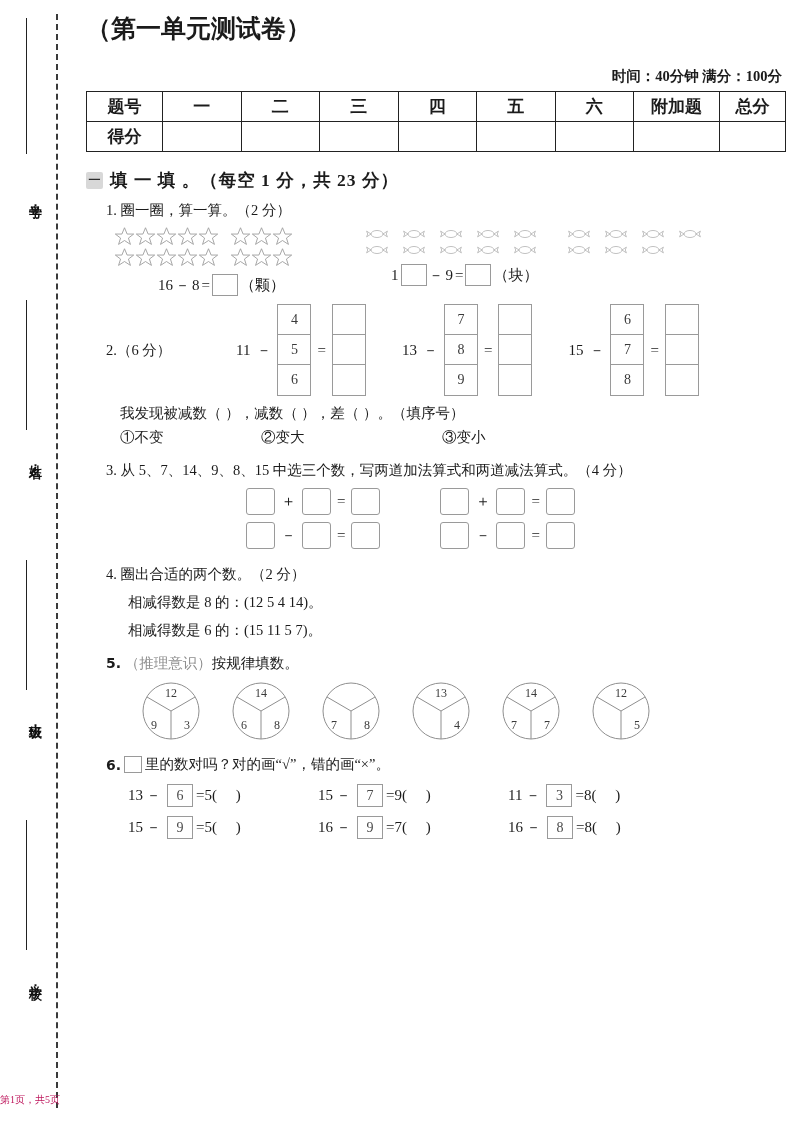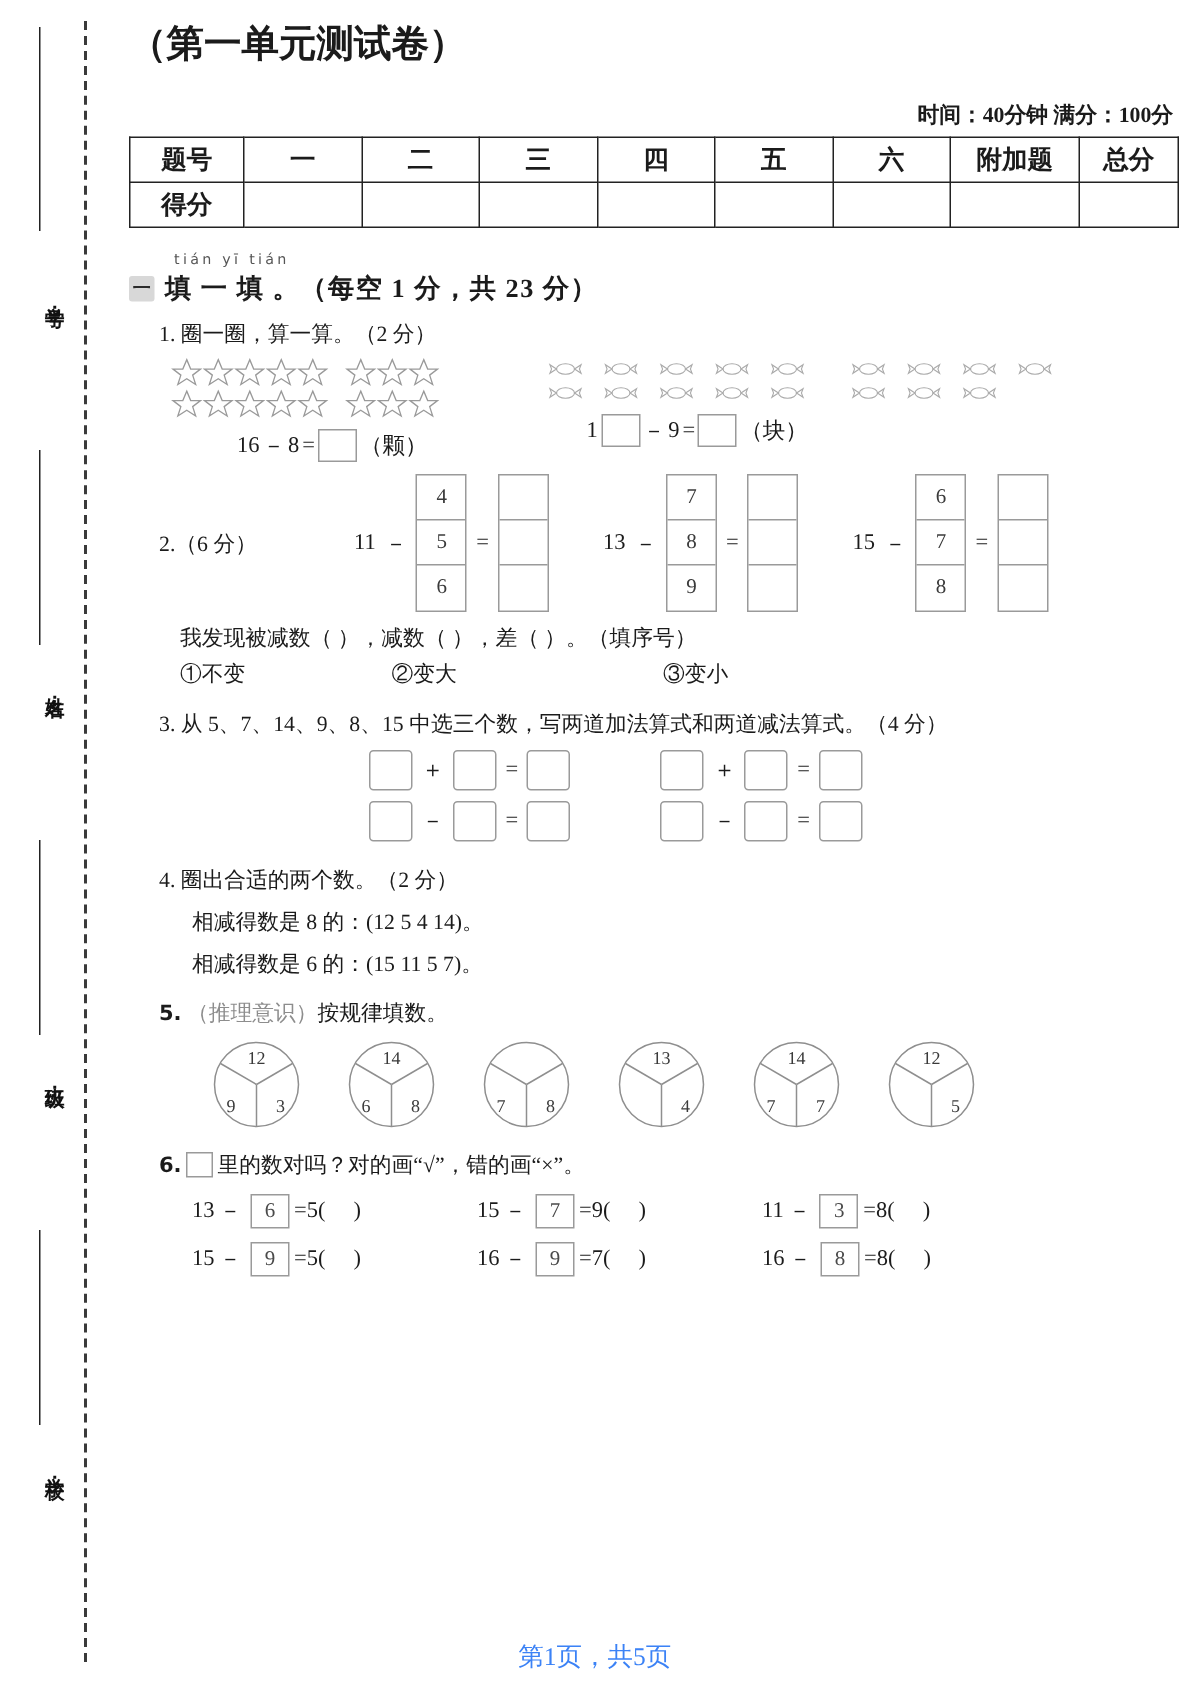--- a/index.html
+++ b/index.html
@@ -135,22 +135,22 @@
     color:#4a4a4a; margin:0 3px;
   }
 
   
   .wm {
     position:absolute; left:0; right:0; top:1070px; text-align:center;
     font-size:13px; color:#6f6f6f;
     font-family:"DejaVu Sans","Liberation Sans",sans-serif;
   }
   .pagenum {
-    position:absolute; left:0; right:0; top:1093px; text-align:center;
-    font-size:17px; color:#3b82f6;
+    position:absolute; left:0; right:0; top:1093px; 
+    font-size:10px; color:#be185d;
   }
 </style>
 </head>
 <body>
 
 <div class="page">
 
   <div class="margin-col">
     <div class="dashed-line"></div>
     <div class="m-rule" style="top:18px;height:136px;"></div>
@@ -189,21 +189,20 @@
         <td></td>
         <td></td>
         <td></td>
         <td></td>
         <td></td>
       </tr>
     </tbody>
       </table>
 
     <div class="sec-wrap">
-      <div class="pinyin">tián yī tián</div>
       <div class="sec-head">
         <span class="sec-num">一</span>
         <span class="sec-title">填 一 填 。（每空 1 分，共 23 分）</span>
       </div>
     </div>
 
     <div class="q">
       <div class="q-head indent">1. 圈一圈，算一算。（2 分）</div>
 
       <div style="display:flex; margin-top:6px;">

